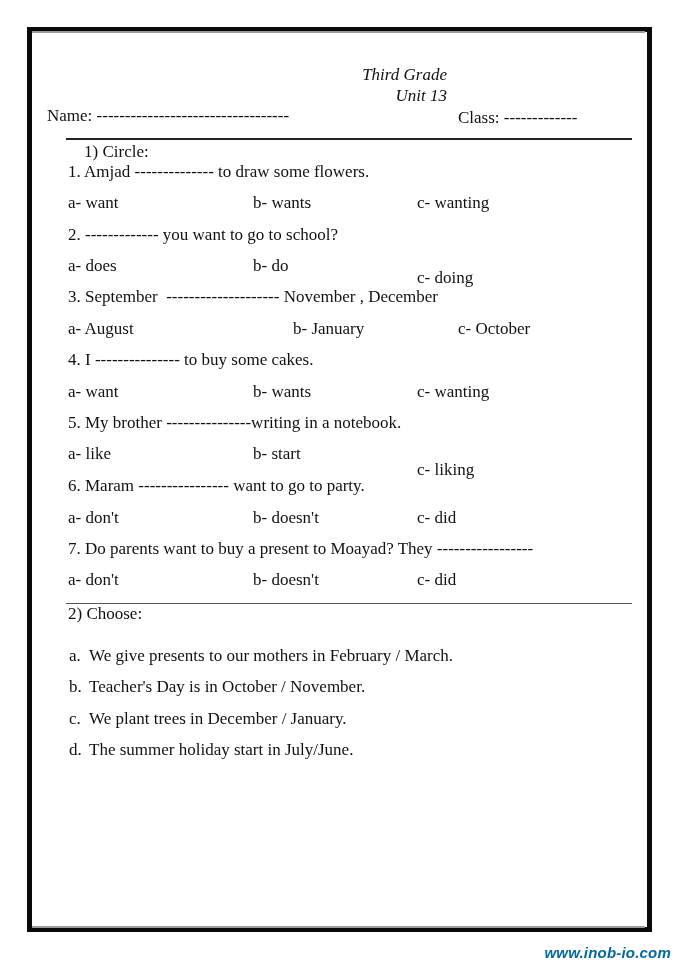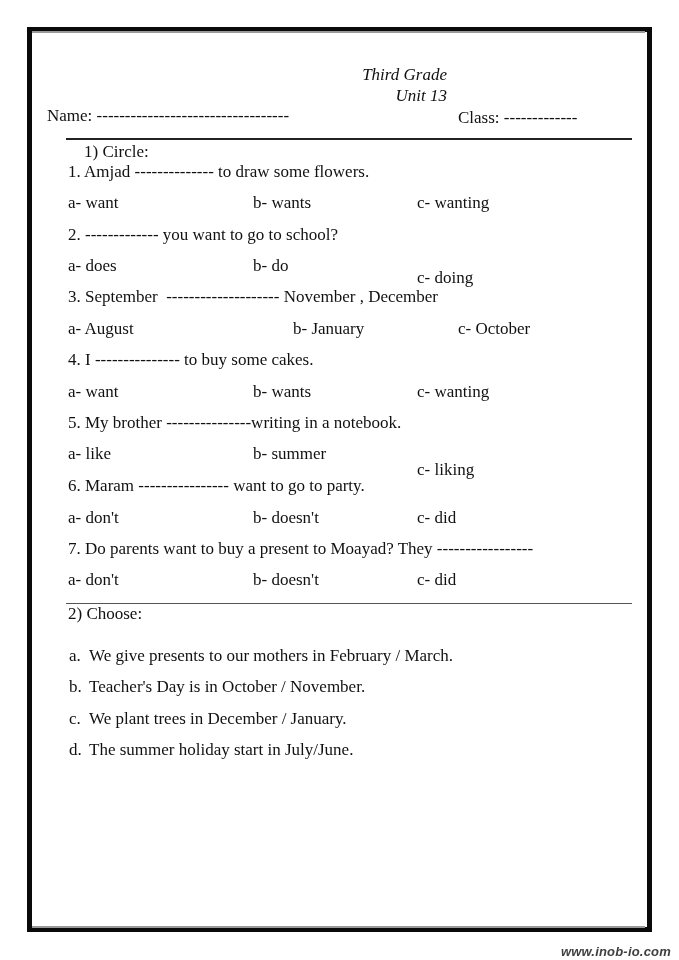--- a/index.html
+++ b/index.html
@@ -7,21 +7,21 @@
          font-family: "Liberation Serif", serif; color: #111; }
   .frame { position: absolute; left: 27px; top: 27px; width: 615px; height: 895px;
            border: 5px solid #0a0a0a; }
   .frame-inner-top { position: absolute; left: 32px; top: 31px; width: 613px; height: 2px; background: #9a9a9a; }
   .frame-inner-bottom { position: absolute; left: 32px; top: 926px; width: 613px; height: 2px; background: #9a9a9a; }
   .t { position: absolute; font-size: 17px; line-height: 20px; white-space: pre; }
   .center { text-align: right; font-style: italic; }
   .rule { position: absolute; height: 1px; background: #222; }
   .rule.light { background: #555; }
   .watermark { position: absolute; right: 8px; top: 944px; font-family: "Liberation Sans", sans-serif;
-               font-weight: bold; font-style: italic; font-size: 13px; color: #404040; letter-spacing: 0.2px; }
+               font-weight: bold; font-style: italic; font-size: 15px; color: #0369a1; letter-spacing: 0.2px; }
 </style>
 </head>
 <body>
 
 <div class="frame"></div>
 <div class="frame-inner-top"></div>
 <div class="frame-inner-bottom"></div>
 
 <div class="t center" style="left:247px; top:65px; width:200px;">Third Grade</div>
 <div class="t center" style="left:247px; top:86px; width:200px;">Unit 13</div>
@@ -47,21 +47,21 @@
 <div class="t" style="left:293px; top:319px;">b- January</div>
 <div class="t" style="left:458px; top:319px;">c- October</div>
 
 <div class="t" style="left:68px; top:350px;">4. I --------------- to buy some cakes.</div>
 <div class="t" style="left:68px; top:382px;">a- want</div>
 <div class="t" style="left:253px; top:382px;">b- wants</div>
 <div class="t" style="left:417px; top:382px;">c- wanting</div>
 
 <div class="t" style="left:68px; top:413px;">5. My brother ---------------writing in a notebook.</div>
 <div class="t" style="left:68px; top:444px;text-align:center;">a- like</div>
-<div class="t" style="left:253px; top:444px;">b- summer</div>
+<div class="t" style="left:253px; top:444px;">b- start</div>
 <div class="t" style="left:417px; top:444px;margin-top:16px;">c- liking</div>
 
 <div class="t" style="left:68px; top:476px;text-align:right;">6. Maram ---------------- want to go to party.</div>
 <div class="t" style="left:68px; top:508px;">a- don't</div>
 <div class="t" style="left:253px; top:508px;">b- doesn't</div>
 <div class="t" style="left:417px; top:508px;">c- did</div>
 
 <div class="t" style="left:68px; top:539px;">7. Do parents want to buy a present to Moayad? They -----------------</div>
 <div class="t" style="left:68px; top:570px;">a- don't</div>
 <div class="t" style="left:253px; top:570px;">b- doesn't</div>

